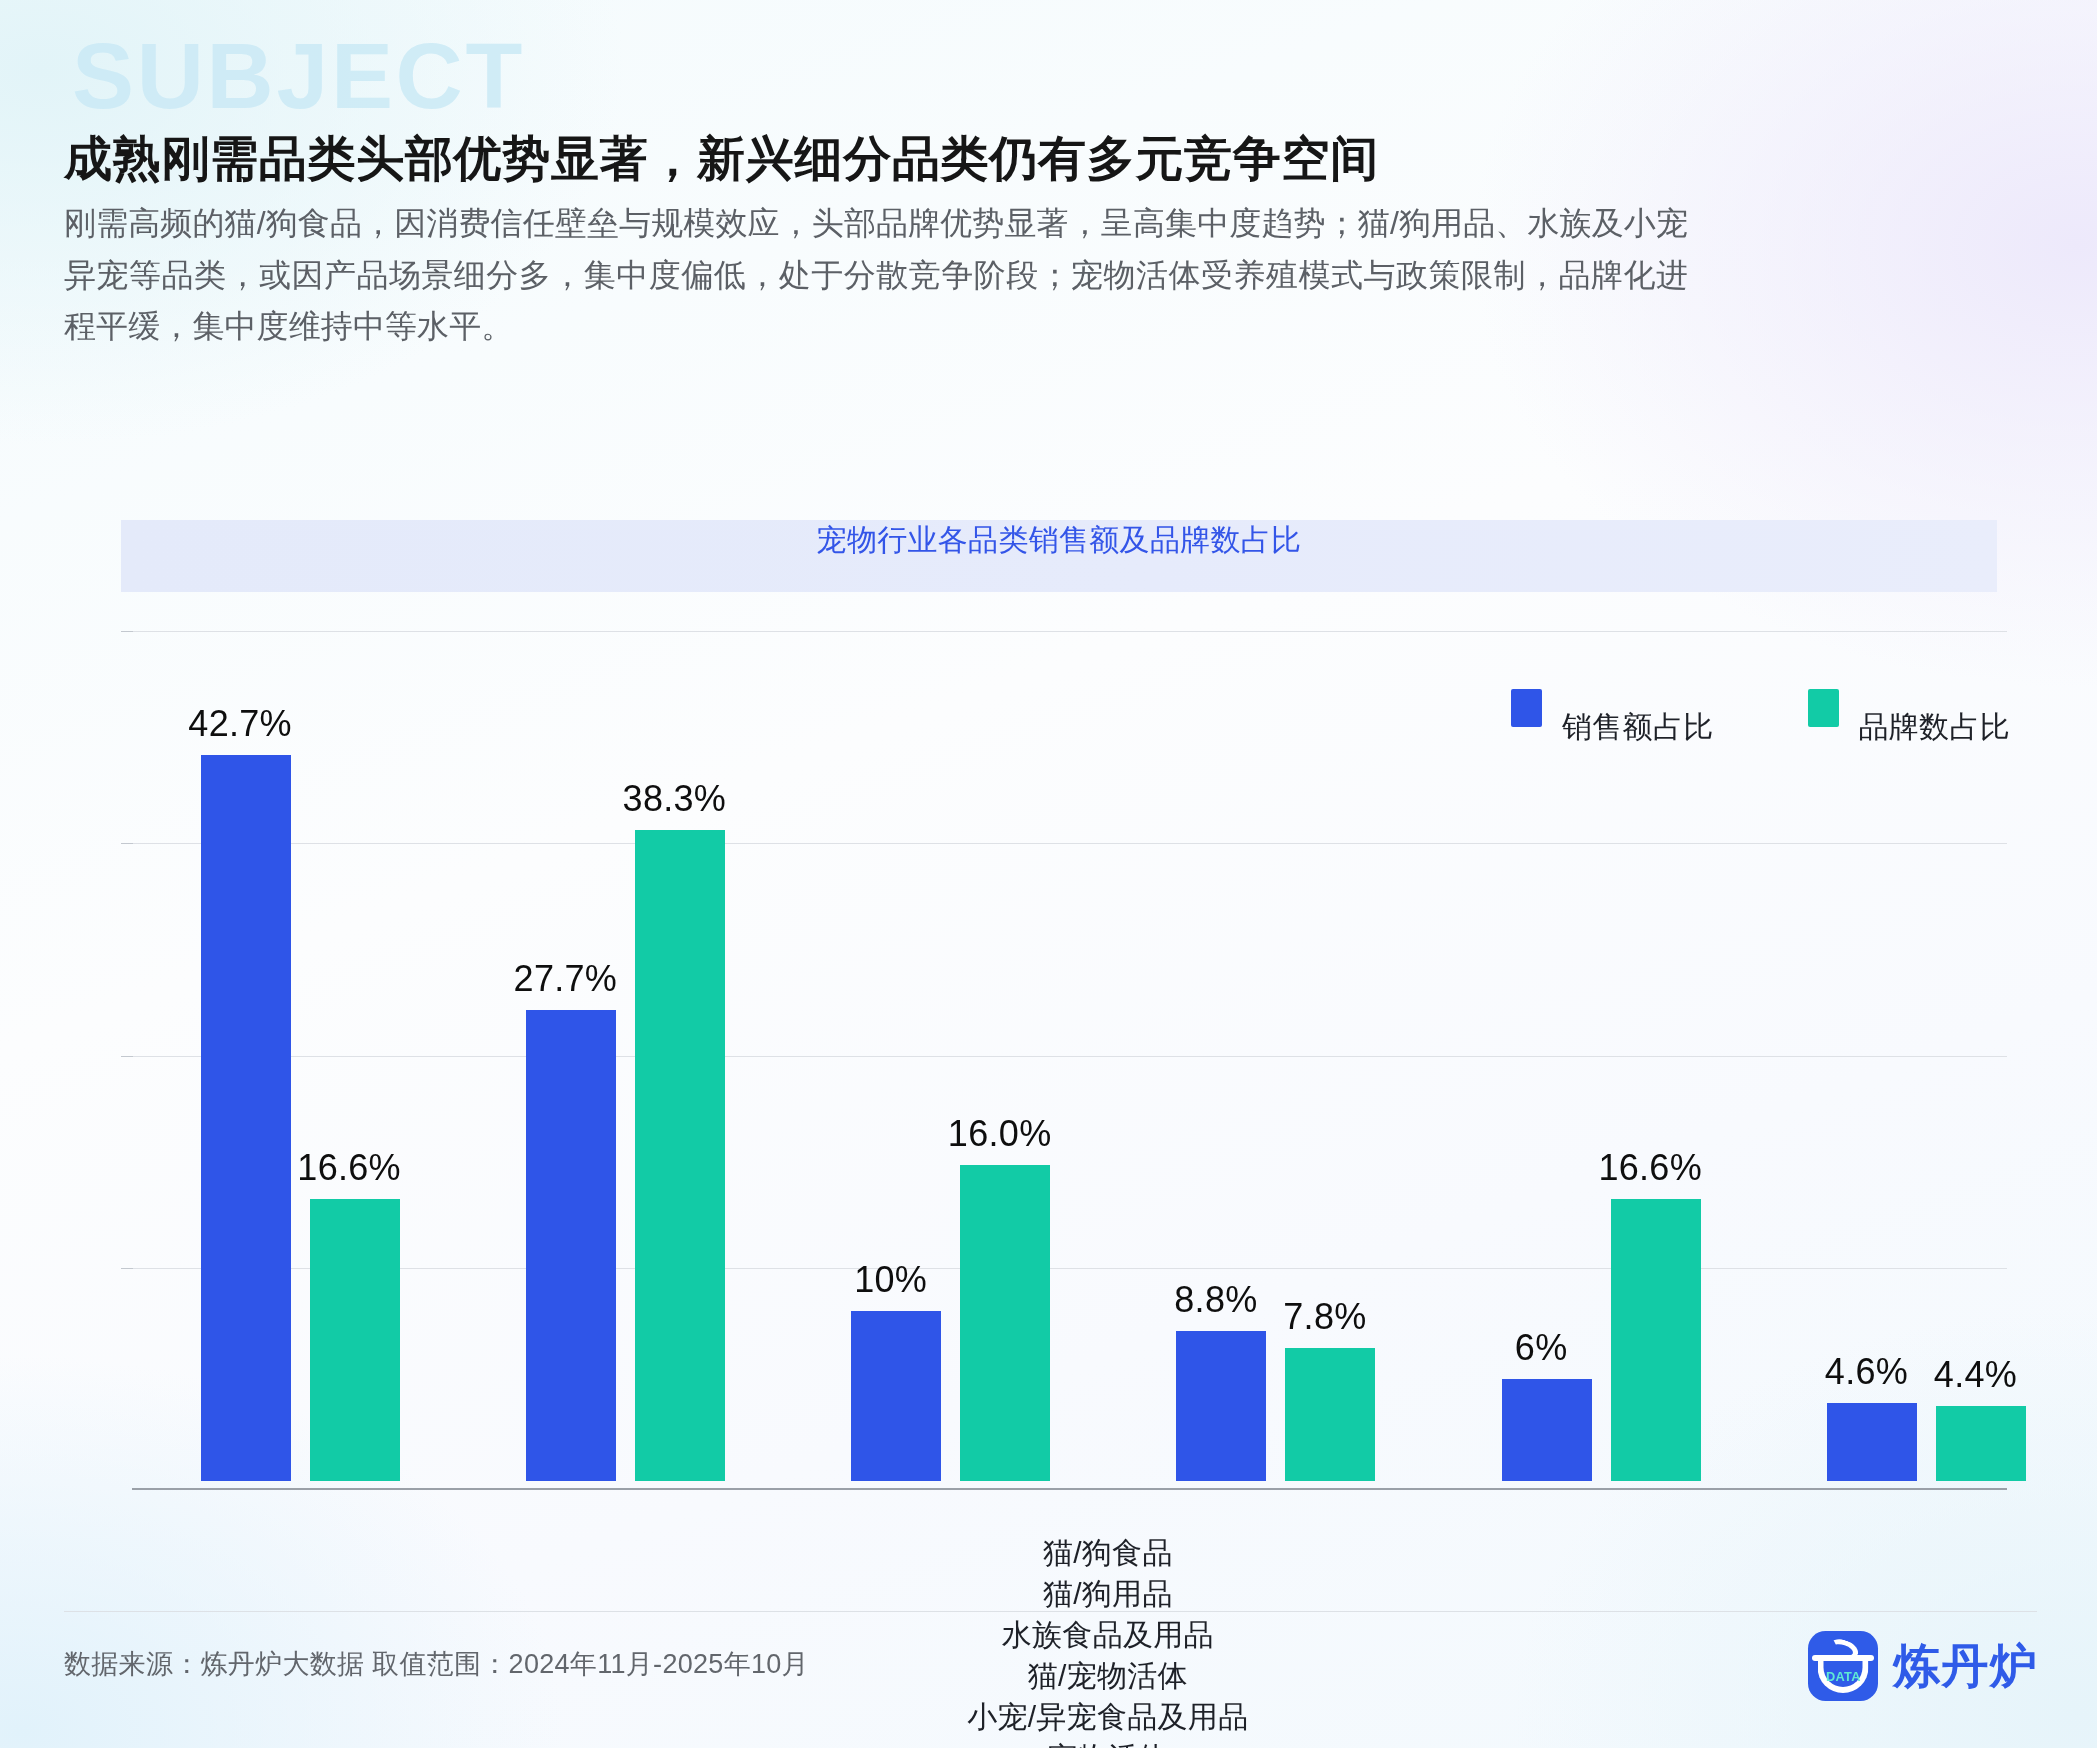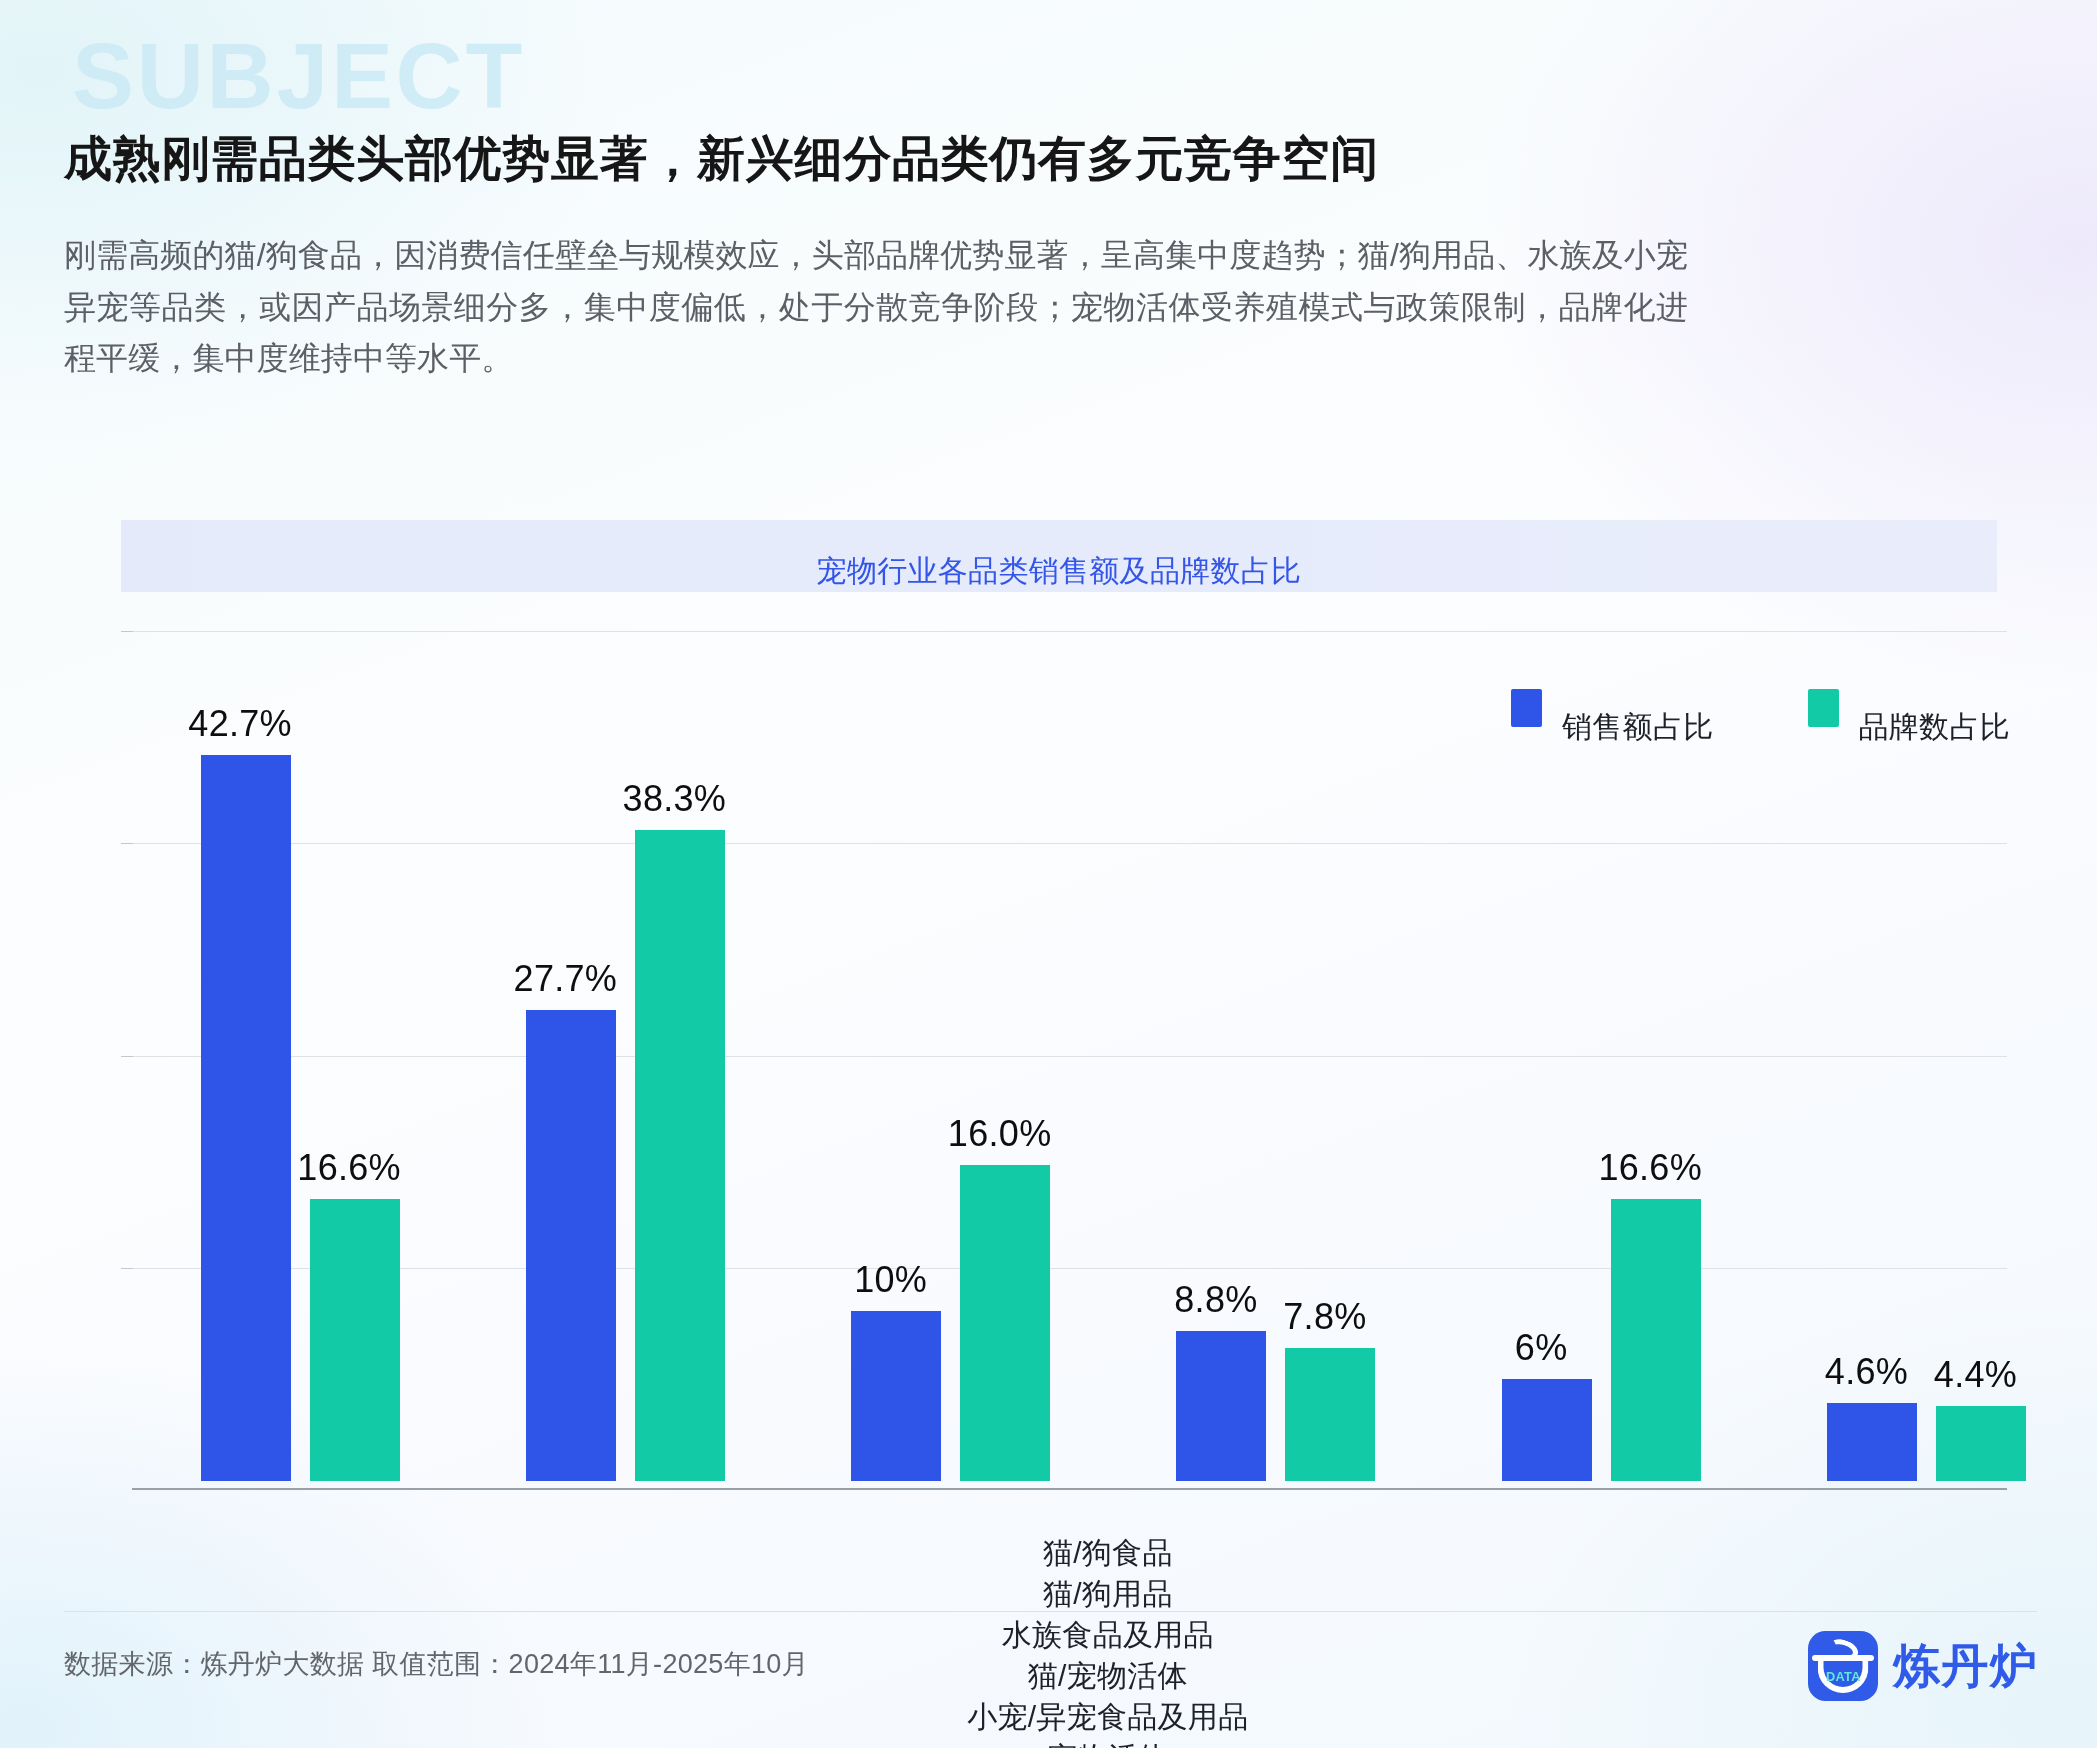--- a/index.html
+++ b/index.html
@@ -24,30 +24,30 @@
     user-select:none;
   }
 
   
   .header{ position:absolute; left:64px; top:132px; width:1973px; }
   .page-title{
     font-size:48px; font-weight:700; color:#161616;
     letter-spacing:0.7px; line-height:1.12; white-space:nowrap;
   }
   .page-desc{
-    margin-top:44px; width:1624px;
+    margin-top:12px; width:1624px;
     font-size:32px; color:#5C6066; line-height:1.62;
     letter-spacing:0.1px; text-align:justify;
   }
 
   
   .chart-banner{
     position:absolute; left:121px; top:520px; width:1876px; height:72px;
     background:linear-gradient(90deg,#E4EAFA 0%, #E6EBFB 55%, #E9EDFB 100%);
-    display:flex; align-items:flex-end; justify-content:center;
+    display:flex; align-items:flex-start; justify-content:center;
   }
   .chart-banner-title{
     font-size:30px; color:#3355E8; font-weight:500; letter-spacing:0.3px;
   }
 
   .plot-wrap{
     position:absolute; left:121px; top:631px; width:1886px; height:859px;
   }
   .grid-line{
     position:absolute; left:10.7px; right:0; height:1.3px; background:#DEE1E6;

